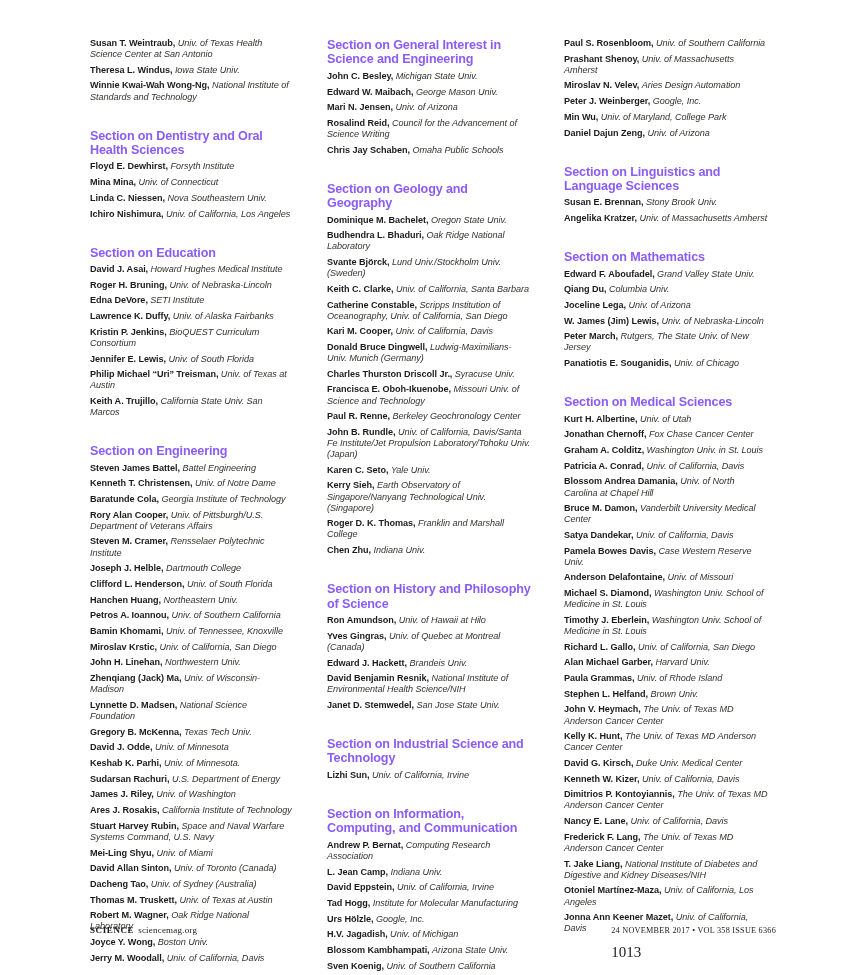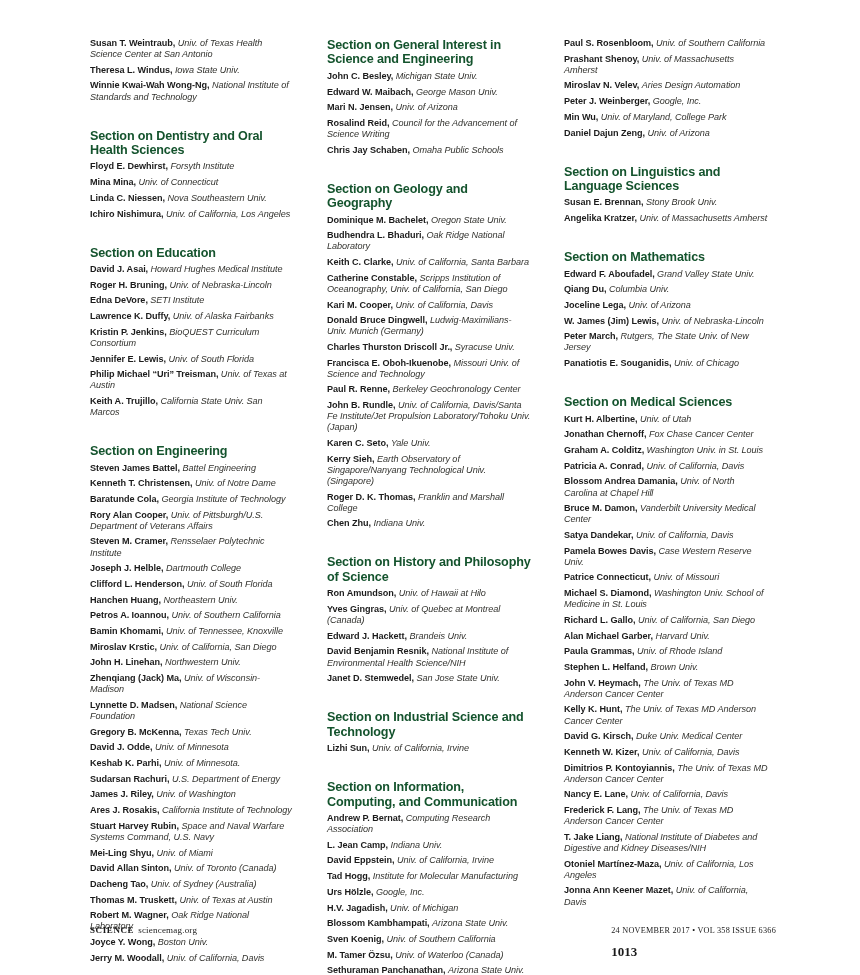--- a/index.html
+++ b/index.html
@@ -32,21 +32,21 @@
     flex: 0 0 204px;
   }
   .column + .column {
     margin-left: 29px;
   }
   .section-head {
     font-family: "Liberation Sans", sans-serif;
     font-weight: bold;
     font-size: 12.6px;
     line-height: 14.4px;
-    color: #14532d;
+    color: #8b5cf6;
     margin: 0 0 4px 0;
     letter-spacing: -0.15px;
   }
   .section-head.spaced {
     margin-top: 26px;
   }
   .entry {
     font-size: 9.1px;
     line-height: 11.1px;
     margin: 0 0 4.6px 0;
@@ -86,22 +86,22 @@
     font-family: "Liberation Serif", serif;
     font-size: 8.2px;
     letter-spacing: 0.25px;
     color: #1a1a1a;
     display: flex;
     align-items: baseline;
     gap: 9px;
     flex-direction: column;
   }
   .foot-right .pageno {
-    font-weight: bold;
-    font-size: 13px;
+    font-weight: normal;
+    font-size: 15px;
     letter-spacing: 0;
   }
 </style>
 </head>
 <body>
 
 <div id="page">
   <div class="columns">
     <div class="column">
         <p class="entry"><span class="nm">Susan T. Weintraub,</span> <span class="af">Univ. of Texas Health Science Center at San Antonio</span></p>
@@ -154,20 +154,21 @@
     <div class="column">
         <div class="section-head">Section on General Interest in Science and Engineering</div>
         <p class="entry"><span class="nm">John C. Besley,</span> <span class="af">Michigan State Univ.</span></p>
         <p class="entry"><span class="nm">Edward W. Maibach,</span> <span class="af">George Mason Univ.</span></p>
         <p class="entry"><span class="nm">Mari N. Jensen,</span> <span class="af">Univ. of Arizona</span></p>
         <p class="entry"><span class="nm">Rosalind Reid,</span> <span class="af">Council for the Advancement of Science Writing</span></p>
         <p class="entry"><span class="nm">Chris Jay Schaben,</span> <span class="af">Omaha Public Schools</span></p>
         <div class="section-head spaced">Section on Geology and Geography</div>
         <p class="entry"><span class="nm">Dominique M. Bachelet,</span> <span class="af">Oregon State Univ.</span></p>
         <p class="entry"><span class="nm">Budhendra L. Bhaduri,</span> <span class="af">Oak Ridge National Laboratory</span></p>
+        <p class="entry"><span class="nm">Svante Björck,</span> <span class="af">Lund Univ./Stockholm Univ. (Sweden)</span></p>
         <p class="entry"><span class="nm">Keith C. Clarke,</span> <span class="af">Univ. of California, Santa Barbara</span></p>
         <p class="entry"><span class="nm">Catherine Constable,</span> <span class="af">Scripps Institution of Oceanography, Univ. of California, San Diego</span></p>
         <p class="entry"><span class="nm">Kari M. Cooper,</span> <span class="af">Univ. of California, Davis</span></p>
         <p class="entry"><span class="nm">Donald Bruce Dingwell,</span> <span class="af">Ludwig-Maximilians-Univ. Munich (Germany)</span></p>
         <p class="entry"><span class="nm">Charles Thurston Driscoll Jr.,</span> <span class="af">Syracuse Univ.</span></p>
         <p class="entry"><span class="nm">Francisca E. Oboh-Ikuenobe,</span> <span class="af">Missouri Univ. of Science and Technology</span></p>
         <p class="entry"><span class="nm">Paul R. Renne,</span> <span class="af">Berkeley Geochronology Center</span></p>
         <p class="entry"><span class="nm">John B. Rundle,</span> <span class="af">Univ. of California, Davis/Santa Fe Institute/Jet Propulsion Laboratory/Tohoku Univ. (Japan)</span></p>
         <p class="entry"><span class="nm">Karen C. Seto,</span> <span class="af">Yale Univ.</span></p>
         <p class="entry"><span class="nm">Kerry Sieh,</span> <span class="af">Earth Observatory of Singapore/Nanyang Technological Univ. (Singapore)</span></p>
@@ -212,22 +213,23 @@
         <p class="entry"><span class="nm">Panatiotis E. Souganidis,</span> <span class="af">Univ. of Chicago</span></p>
         <div class="section-head spaced">Section on Medical Sciences</div>
         <p class="entry"><span class="nm">Kurt H. Albertine,</span> <span class="af">Univ. of Utah</span></p>
         <p class="entry"><span class="nm">Jonathan Chernoff,</span> <span class="af">Fox Chase Cancer Center</span></p>
         <p class="entry"><span class="nm">Graham A. Colditz,</span> <span class="af">Washington Univ. in St. Louis</span></p>
         <p class="entry"><span class="nm">Patricia A. Conrad,</span> <span class="af">Univ. of California, Davis</span></p>
         <p class="entry"><span class="nm">Blossom Andrea Damania,</span> <span class="af">Univ. of North Carolina at Chapel Hill</span></p>
         <p class="entry"><span class="nm">Bruce M. Damon,</span> <span class="af">Vanderbilt University Medical Center</span></p>
         <p class="entry"><span class="nm">Satya Dandekar,</span> <span class="af">Univ. of California, Davis</span></p>
         <p class="entry"><span class="nm">Pamela Bowes Davis,</span> <span class="af">Case Western Reserve Univ.</span></p>
-        <p class="entry"><span class="nm">Patrice Connecticut,</span> <span class="af">Univ. of Missouri</span></p>
+        <p class="entry"><span class="nm">Anderson Delafontaine,</span> <span class="af">Univ. of Missouri</span></p>
         <p class="entry"><span class="nm">Michael S. Diamond,</span> <span class="af">Washington Univ. School of Medicine in St. Louis</span></p>
+        <p class="entry"><span class="nm">Timothy J. Eberlein,</span> <span class="af">Washington Univ. School of Medicine in St. Louis</span></p>
         <p class="entry"><span class="nm">Richard L. Gallo,</span> <span class="af">Univ. of California, San Diego</span></p>
         <p class="entry"><span class="nm">Alan Michael Garber,</span> <span class="af">Harvard Univ.</span></p>
         <p class="entry"><span class="nm">Paula Grammas,</span> <span class="af">Univ. of Rhode Island</span></p>
         <p class="entry"><span class="nm">Stephen L. Helfand,</span> <span class="af">Brown Univ.</span></p>
         <p class="entry"><span class="nm">John V. Heymach,</span> <span class="af">The Univ. of Texas MD Anderson Cancer Center</span></p>
         <p class="entry"><span class="nm">Kelly K. Hunt,</span> <span class="af">The Univ. of Texas MD Anderson Cancer Center</span></p>
         <p class="entry"><span class="nm">David G. Kirsch,</span> <span class="af">Duke Univ. Medical Center</span></p>
         <p class="entry"><span class="nm">Kenneth W. Kizer,</span> <span class="af">Univ. of California, Davis</span></p>
         <p class="entry"><span class="nm">Dimitrios P. Kontoyiannis,</span> <span class="af">The Univ. of Texas MD Anderson Cancer Center</span></p>
         <p class="entry"><span class="nm">Nancy E. Lane,</span> <span class="af">Univ. of California, Davis</span></p>

